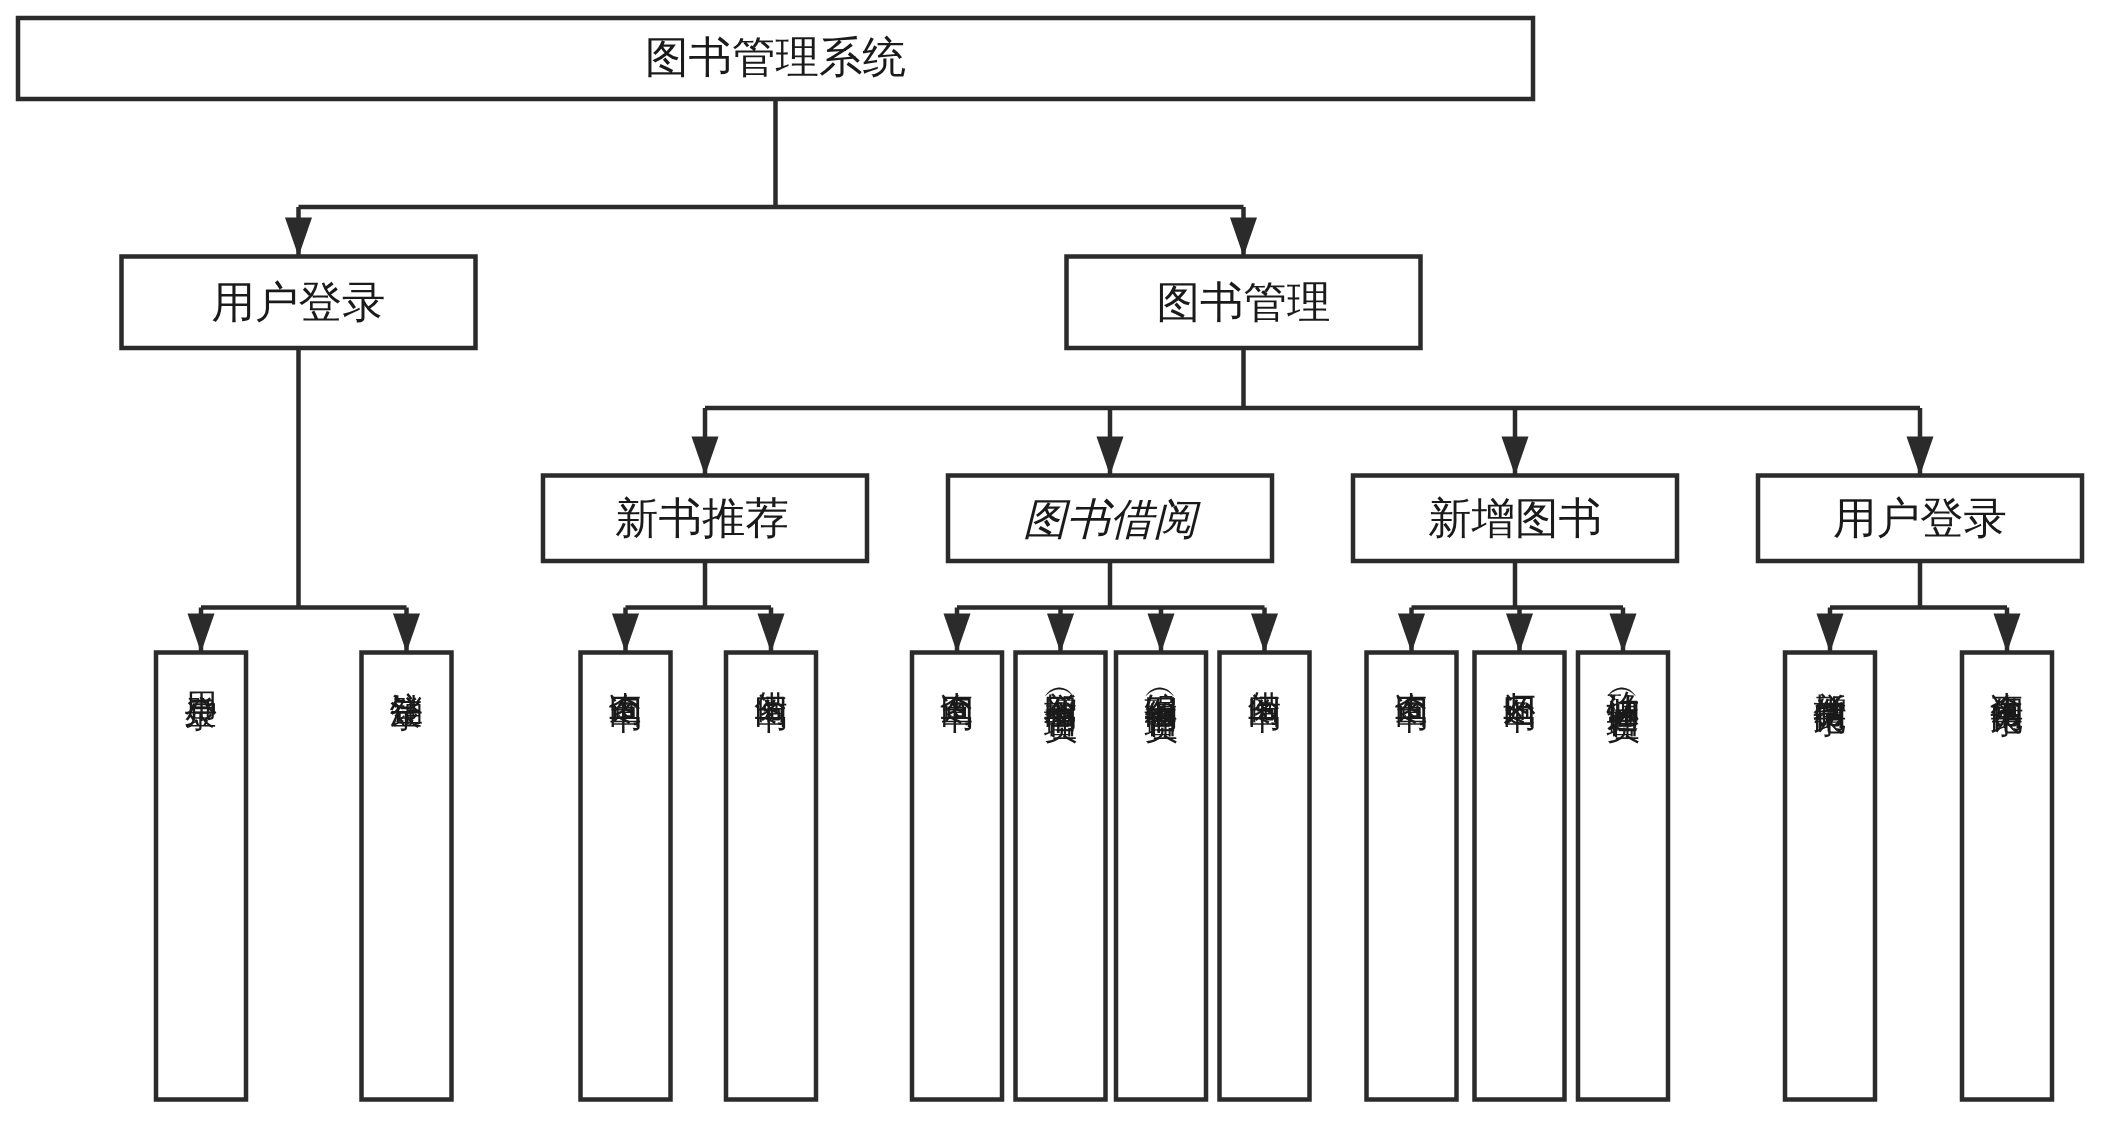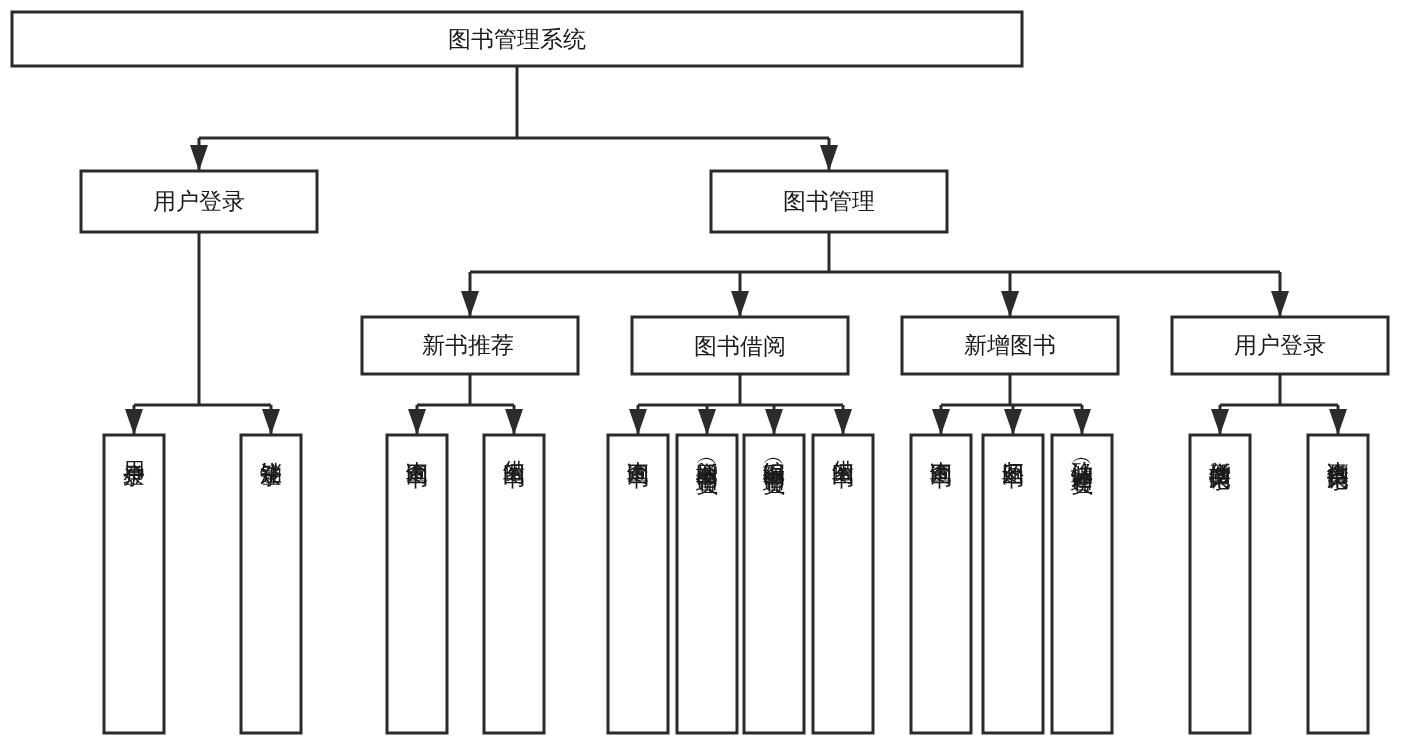--- a/index.html
+++ b/index.html
@@ -60,21 +60,21 @@
   }
   .htext-wrap {
     position: absolute;
     display: flex;
     align-items: center;
     justify-content: center;
     pointer-events: none;
   }
   .htext {
     font-family: "Liberation Sans", "DejaVu Sans", sans-serif;
-    font-size: 23px;
+    font-size: 29px;
     color: #1a1a1a;
     white-space: nowrap;
   }
   #watermark {
     position: absolute;
     right: 14px;
     bottom: 6px;
     font-family: "Liberation Sans", "DejaVu Sans", sans-serif;
     font-size: 19px;
     color: #b9b9b9;
@@ -172,21 +172,21 @@
       </div>
       <div class="htext-wrap" style="left: 81px; top: 171px; width: 236px; height: 61px;">
         <span class="htext">用户登录</span>
       </div>
       <div class="htext-wrap" style="left: 711px; top: 171px; width: 236px; height: 61px;">
         <span class="htext">图书管理</span>
       </div>
       <div class="htext-wrap" style="left: 362px; top: 317px; width: 212px; height: 57px; justify-content: center;">
         <span class="htext">新书推荐</span>
       </div>
-      <div class="htext-wrap" style="left: 632px; top: 317px; width: 216px; height: 59px;">
+      <div class="htext-wrap" style="left: 632px; top: 317px; width: 216px; height: 59px; font-style: italic;">
         <span class="htext">图书借阅</span>
       </div>
       <div class="htext-wrap" style="left: 902px; top: 317px; width: 216px; height: 57px;">
         <span class="htext">新增图书</span>
       </div>
       <div class="htext-wrap" style="left: 1172px; top: 317px; width: 216px; height: 57px;">
         <span class="htext">用户登录</span>
       </div>
       <div class="vtext-wrap" style="left: 104px; top: 435px; width: 60px; height: 298px; padding-top: 8px;">
         <span class="vtext">用户登录</span>

